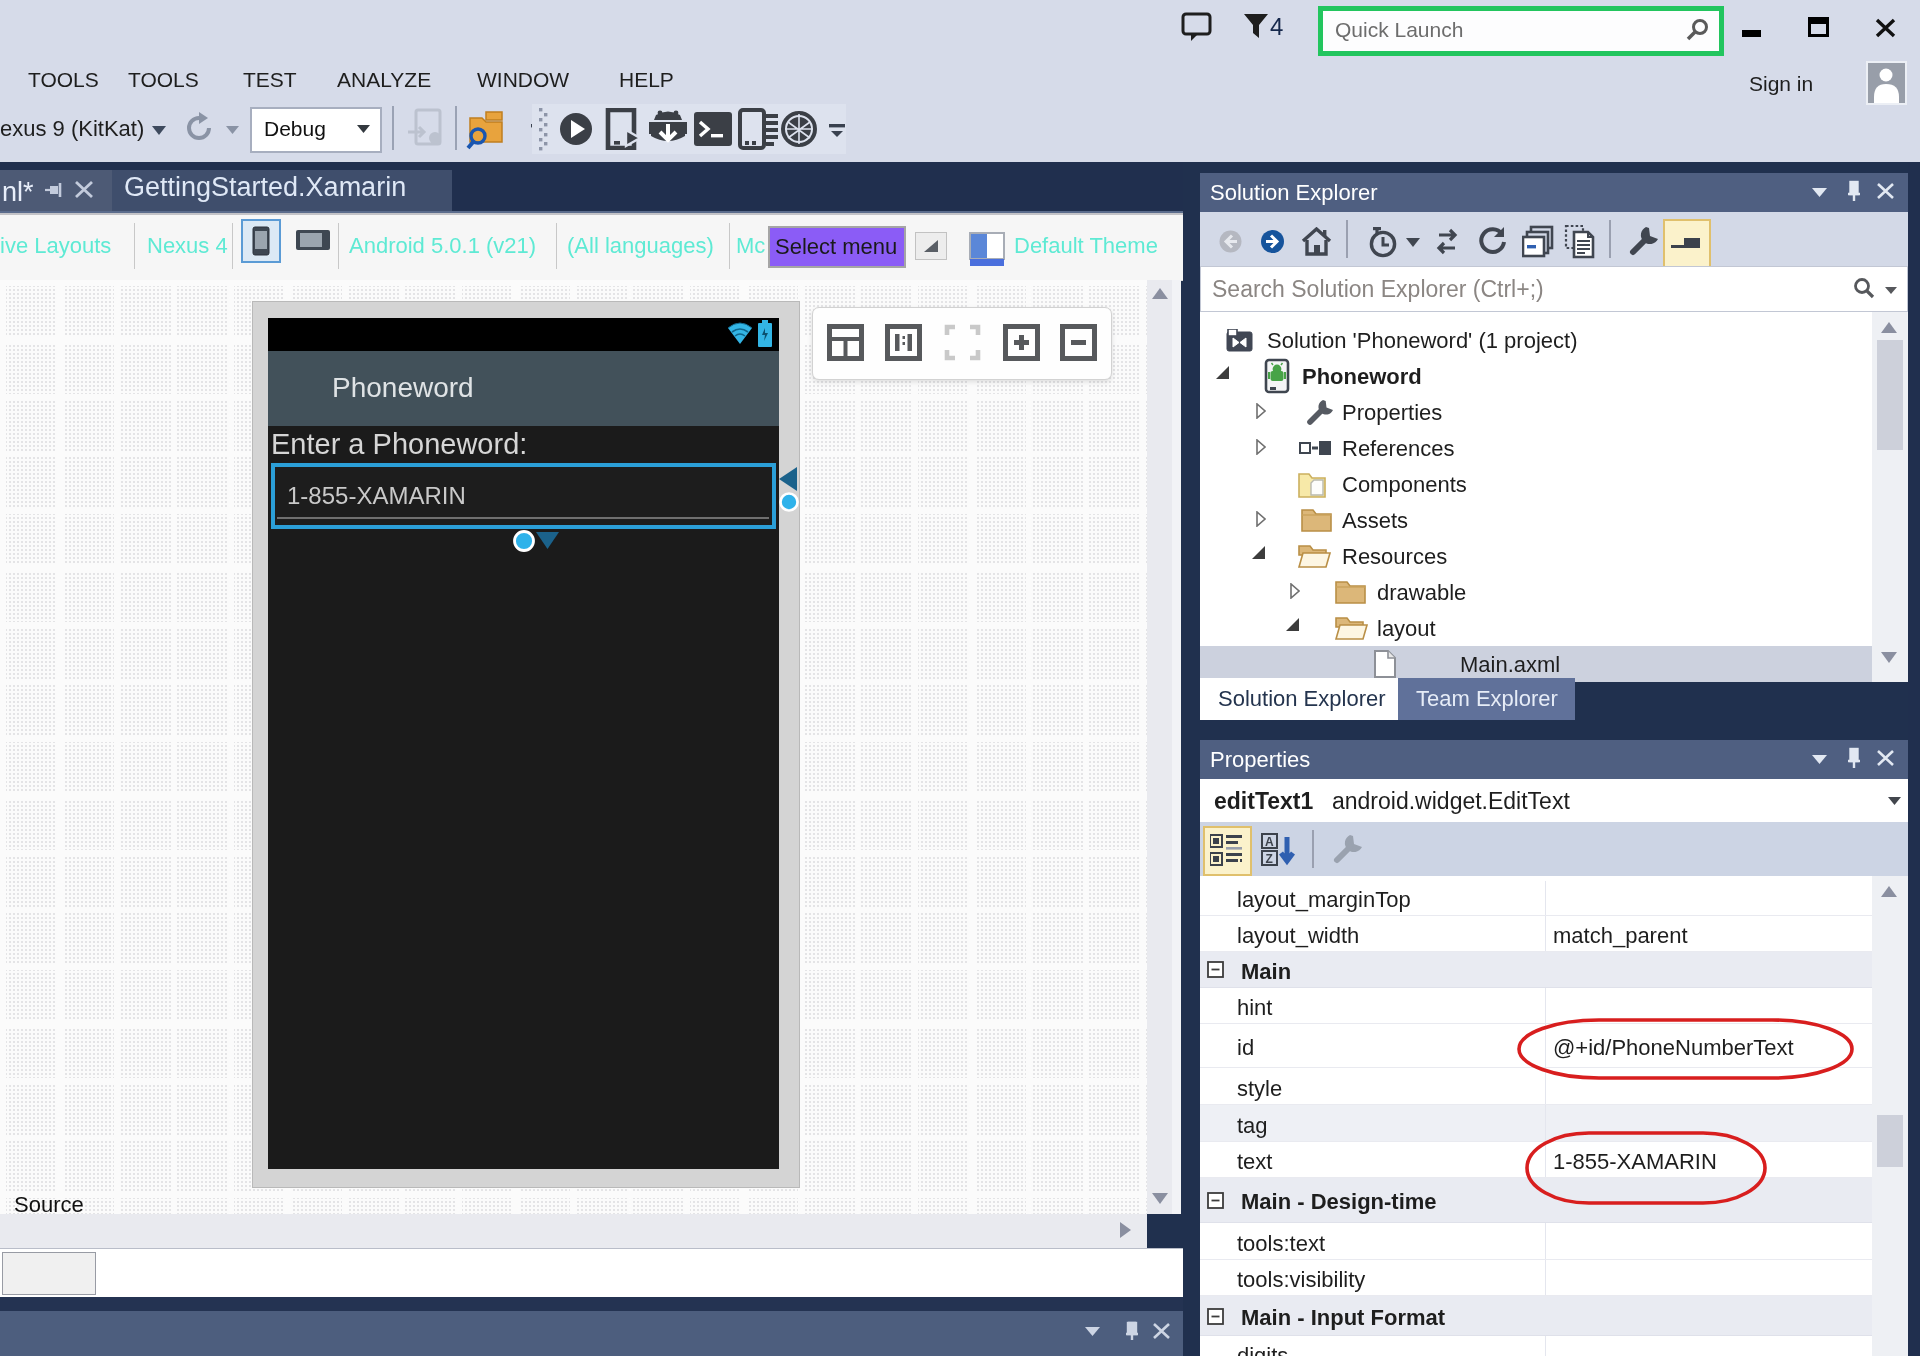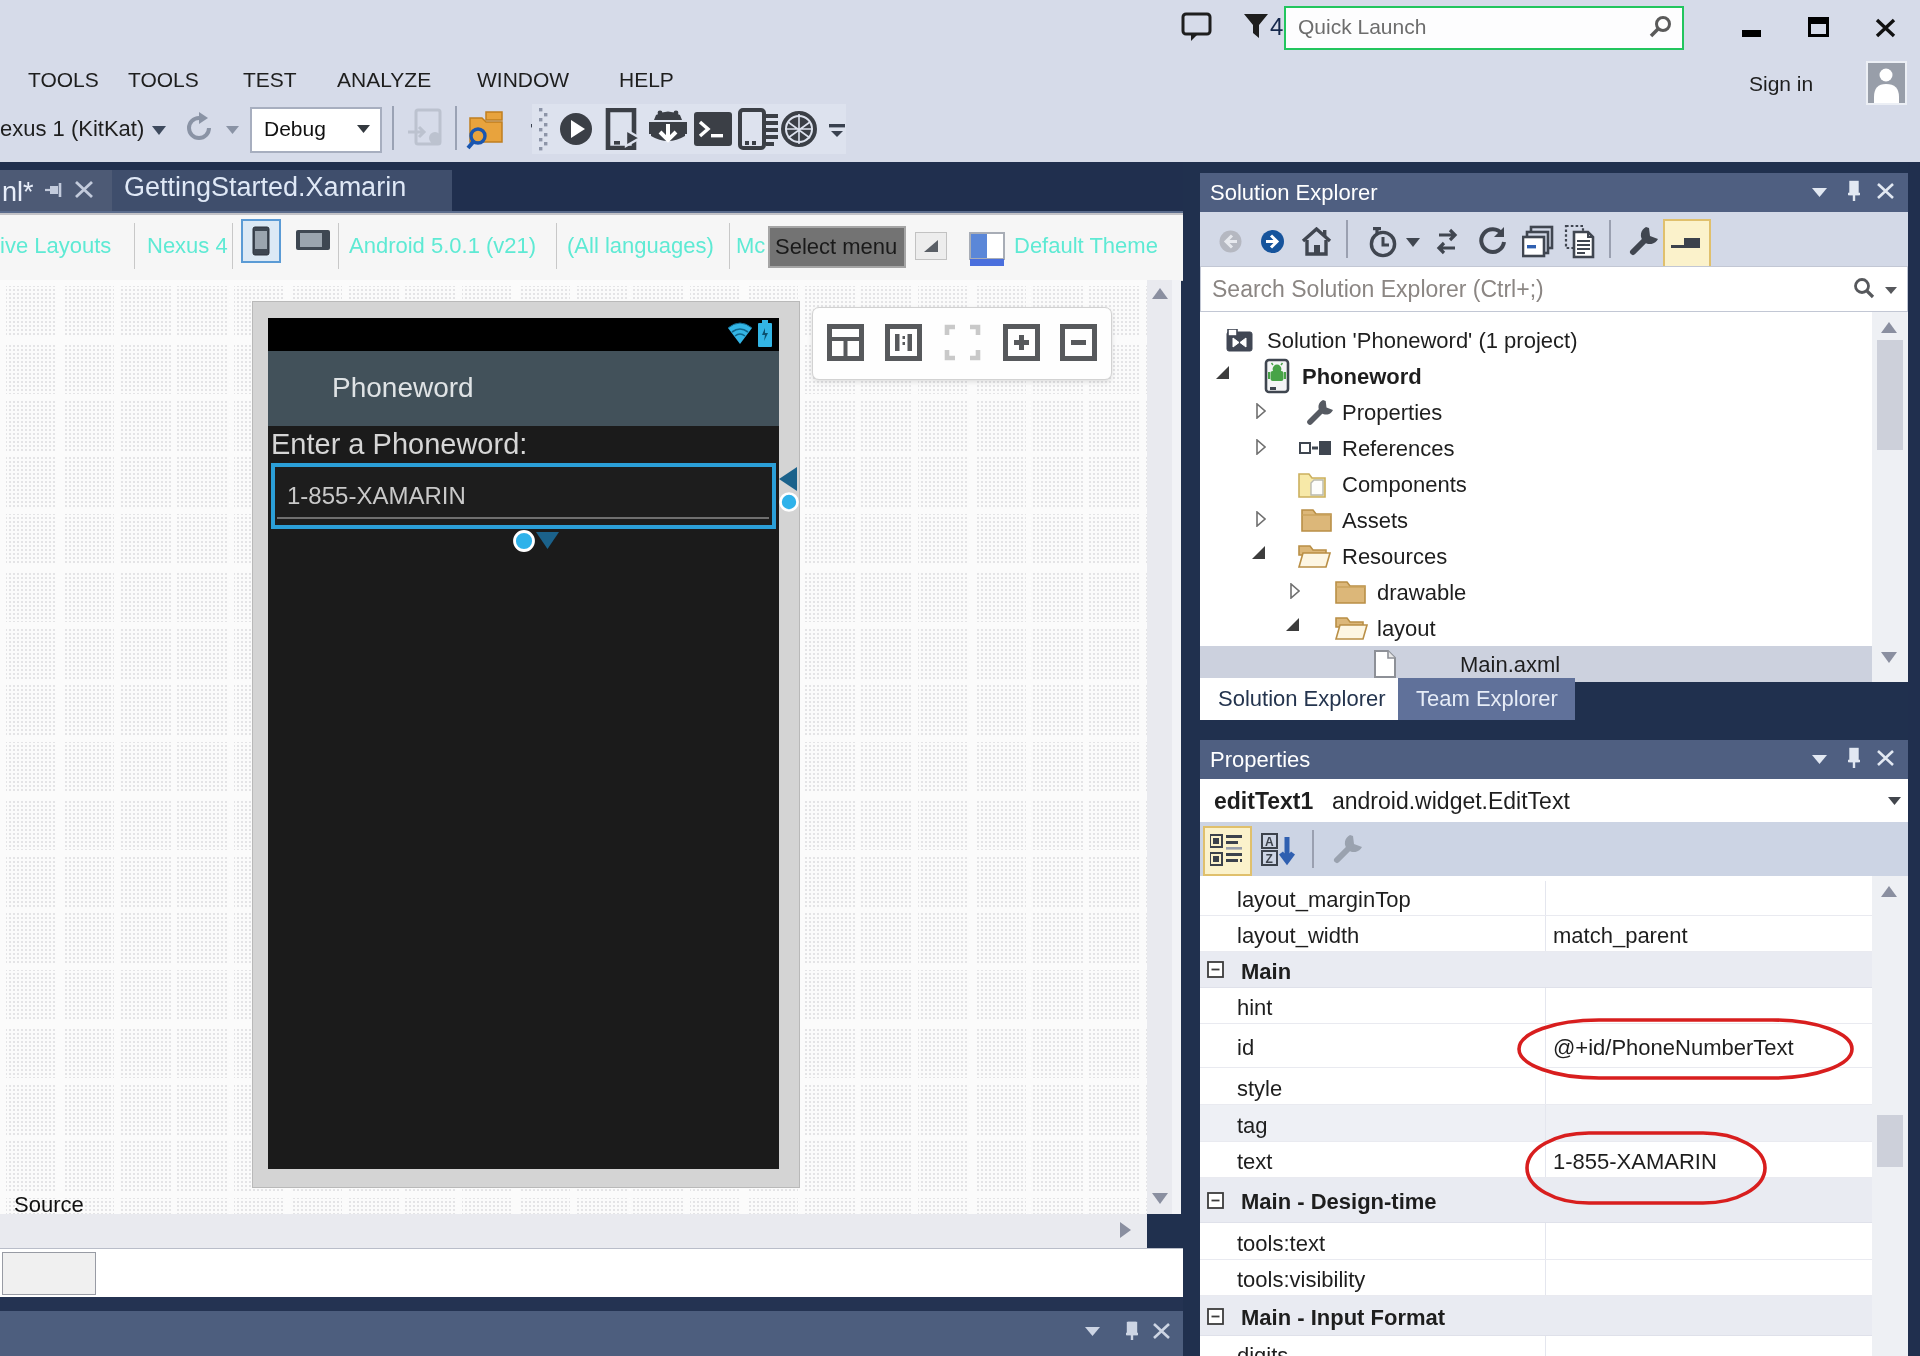--- a/index.html
+++ b/index.html
@@ -3,21 +3,21 @@
 <meta charset="utf-8">
 <style>
   html,body{margin:0;padding:0}
   body{width:1920px;height:1356px;position:relative;overflow:hidden;
        font-family:"Liberation Sans",sans-serif;background:#20304e}
   .abs{position:absolute}
   .txt{position:absolute;white-space:nowrap}
   
   #chrome{left:0;top:0;width:1920px;height:162px;background:#d6dbe9}
   .menu{font-size:21px;color:#1e1e1e;top:68px}
-  #qlaunch{left:1284px;top:6px;width:396px;height:40px;background:#fdfdfe;border:2px solid #22c55e}
+  #qlaunch{left:1318px;top:6px;width:396px;height:40px;background:#fdfdfe;border:5px solid #22c55e}
   #qlaunch span{position:absolute;left:12px;top:7px;font-size:21px;color:#6d6d6d}
   
   #combo{left:250px;top:107px;width:128px;height:42px;background:#fff;border:2px solid #a7aebf}
   #combo span{position:absolute;left:12px;top:8px;font-size:21px;color:#111}
   .sep{position:absolute;width:2px;background:#9aa2b4}
   
   #tabwell{left:0;top:162px;width:1183px;height:49px;background:#202f4e}
   #tab1{left:0;top:170px;width:112px;height:41px;background:#4d5a75}
   #tab2{left:112px;top:170px;width:340px;height:41px;background:#3f4e6c}
   .tabtxt{font-size:27px;color:#e8eefa;top:8px}
@@ -86,21 +86,21 @@
 <div class="txt menu" style="left:477px">WINDOW</div>
 <div class="txt menu" style="left:619px">HELP</div>
 <div class="txt" style="left:1749px;top:72px;font-size:21px;color:#1e1e1e">Sign in</div>
 <div class="abs" style="left:1866px;top:61px;width:37px;height:40px;background:#989ea9;border:2px solid #eceff5">
   <svg width="37" height="40" viewBox="0 0 37 40">
     <circle cx="18" cy="12" r="6.5" fill="#fff"></circle>
     <path d="M6 34 Q6 21 18 21 Q31 21 31 34 L31 40 L6 40 Z" fill="#fff"></path>
   </svg>
 </div>
 
-<div class="txt" style="left:0px;top:116px;font-size:22px;color:#1e1e1e">exus 1 (KitKat)</div>
+<div class="txt" style="left:0px;top:116px;font-size:22px;color:#1e1e1e">exus 9 (KitKat)</div>
 <svg class="abs" style="left:152px;top:126px" width="14" height="9" viewBox="0 0 14 9">
     <path d="M0 0 L14 0 L7 9 Z" fill="#3e4a5e"></path>
   </svg>
 <svg class="abs" style="left:183px;top:112px" width="32" height="32" viewBox="0 0 32 32">
   <path d="M26 16 A10 10 0 1 1 16 6" fill="none" stroke="#8a93a5" stroke-width="4"></path>
   <path d="M16 0 L16 12 L25 6 Z" fill="#8a93a5"></path>
 </svg>
 <svg class="abs" style="left:226px;top:126px" width="13" height="8" viewBox="0 0 13 8">
     <path d="M0 0 L13 0 L6.5 8 Z" fill="#8a93a5"></path>
   </svg>
@@ -217,21 +217,21 @@
 <svg class="abs" style="left:294px;top:228px" width="38" height="26" viewBox="0 0 38 26">
     <rect x="2" y="2" width="34" height="20" rx="2" fill="#3e4752"></rect>
     <rect x="6" y="5" width="22" height="14" fill="#9aa4ae"></rect>
   </svg>
 <div class="dsep" style="left:338px"></div>
 <div class="txt dtxt" style="left:349px">Android 5.0.1 (v21)</div>
 <div class="dsep" style="left:556px"></div>
 <div class="txt dtxt" style="left:567px">(All languages)</div>
 <div class="dsep" style="left:729px"></div>
 <div class="txt dtxt" style="left:736px">Mc</div>
-<div class="abs" style="left:768px;top:226px;width:134px;height:38px;background:#737373;border:2px solid #a5a5a5">
+<div class="abs" style="left:768px;top:226px;width:134px;height:38px;background:#8b5cf6;border:2px solid #a5a5a5">
   <div class="txt" style="left:5px;top:6px;font-size:22px;color:#1a1a1a">Select menu</div>
 </div>
 <div class="abs" style="left:915px;top:232px;width:30px;height:26px;background:#ededed;border:1px solid #c2c2c2">
   <svg width="30" height="26" viewBox="0 0 30 26">
       <path d="M22 7 L22 19 L8 19 Z" fill="#5a5f66"></path>
     </svg>
 </div>
 <svg class="abs" style="left:968px;top:232px" width="38" height="34" viewBox="0 0 38 34">
   <rect x="2" y="1" width="34" height="26" fill="#fff" stroke="#a8adb6" stroke-width="2"></rect>
   <rect x="3" y="2" width="16" height="24" fill="#5b87d8"></rect>

